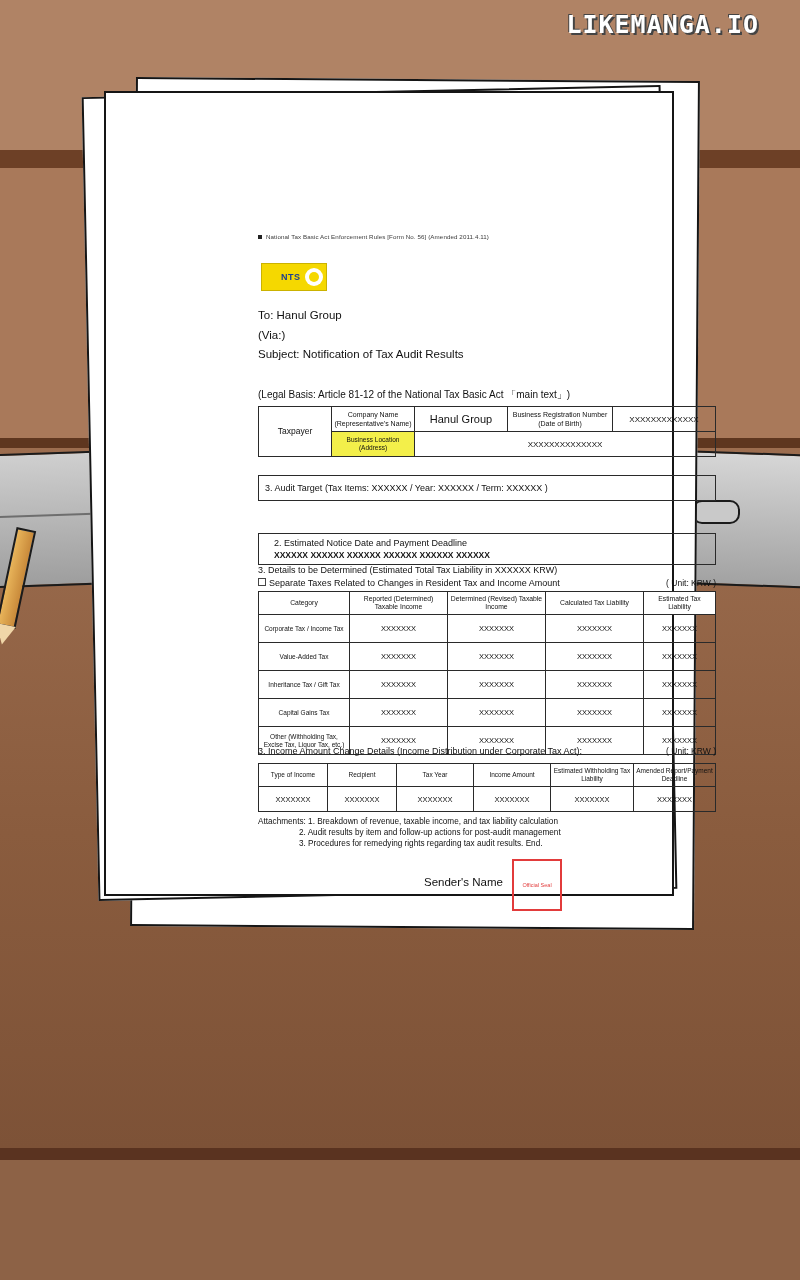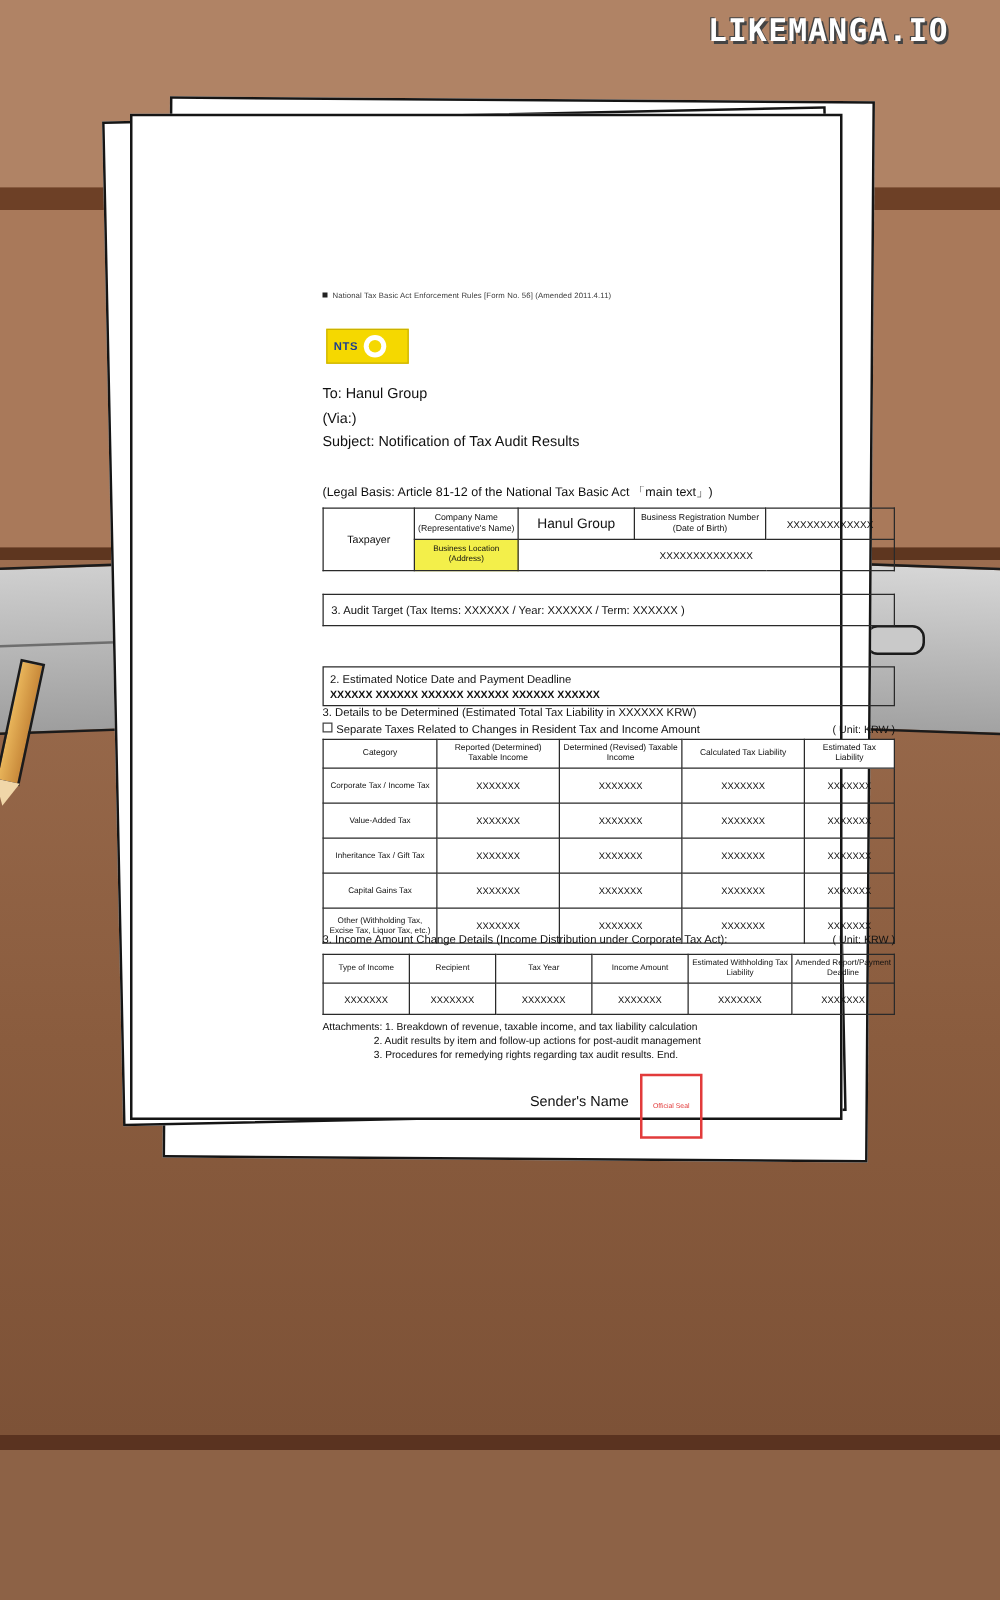--- a/index.html
+++ b/index.html
@@ -35,21 +35,21 @@
   .paper-back1{left:133px;top:79px;width:560px;height:845px;transform:rotate(0.4deg);}
   .paper-back2{left:90px;top:91px;width:575px;height:800px;transform:rotate(-1.2deg);}
   .paper-main{left:104px;top:91px;width:566px;height:801px;}
 
   
   .doc{position:absolute;left:0;top:0;width:100%;height:100%;color:#111;}
   .form-no{position:absolute;left:152px;top:140px;font-size:6.2px;color:#3a3a3a;letter-spacing:.1px;}
   .form-no .sq{display:inline-block;width:4px;height:4px;background:#222;margin-right:4px;vertical-align:middle;}
 
   .nts-logo{position:absolute;left:155px;top:170px;width:64px;height:26px;background:#f5d800;border:1px solid #cbb200;display:flex;align-items:center;}
-  .nts-logo .txt{font-size:9px;font-weight:bold;color:#1d3f8f;margin-left:5px;letter-spacing:.5px;}
+  .nts-logo .txt{font-size:9px;font-weight:bold;color:#1d3f8f;margin-left:19px;letter-spacing:.5px;}
   .nts-logo .flower{width:18px;height:18px;margin-left:4px;border-radius:50%;background:#fff;position:relative;}
   .nts-logo .flower:before{content:"";position:absolute;left:4px;top:4px;width:10px;height:10px;border-radius:50%;background:#f5d800;}
 
   .title{position:absolute;left:0;top:168px;width:100%;text-align:center;font-size:19.5px;font-weight:bold;letter-spacing:.2px;padding-left:90px;box-sizing:border-box;}
 
   .to-line{position:absolute;left:152px;top:216px;font-size:11.5px;}
   .via-line{position:absolute;left:152px;top:236px;font-size:11.5px;}
   .subj-line{position:absolute;left:152px;top:246px;font-size:11.5px;margin-top:9px;}
 
   .intro{position:absolute;left:160px;top:269px;width:450px;font-size:10.5px;line-height:15px;}
@@ -61,21 +61,21 @@
   .t-taxpayer{left:152px;top:313px;width:458px;}
   .t-taxpayer td{height:22px;}
   .lbl{font-size:7px;line-height:9px;}
   .lbl b{font-size:8.5px;font-weight:normal;}
   .hl{background:#f3ef4a;font-size:6.5px;line-height:8px;}
 
   .t-audit{left:152px;top:382px;width:458px;}
   .t-audit td{height:20px;}
   .lft{text-align:left;padding-left:6px;}
 
-  .sec-est{position:absolute;left:152px;top:440px;width:458px;border:1px solid #2a2a2a;box-sizing:border-box;padding:3px 5px;font-size:9px;line-height:12px;}
+  .sec-est{position:absolute;left:152px;top:440px;width:458px;border:1px solid #2a2a2a;box-sizing:border-box;padding:3px 15px;font-size:9px;line-height:12px;}
   .sec3{position:absolute;left:152px;top:471px;width:458px;font-size:9px;line-height:13px;}
   .sec3 .unit{float:right;font-size:8.5px;}
   .chk{display:inline-block;width:6px;height:6px;border:1px solid #444;margin-right:3px;}
 
   .t-details{left:152px;top:498px;width:458px;}
   .t-details td{height:25px;font-size:7.5px;}
   .t-details .hdr td{height:20px;font-size:6.8px;line-height:8.5px;background:#fff;}
   .t-details .cat{font-size:6.5px;line-height:8px;}
 
   .sec4{position:absolute;left:152px;top:653px;width:458px;font-size:9px;}

